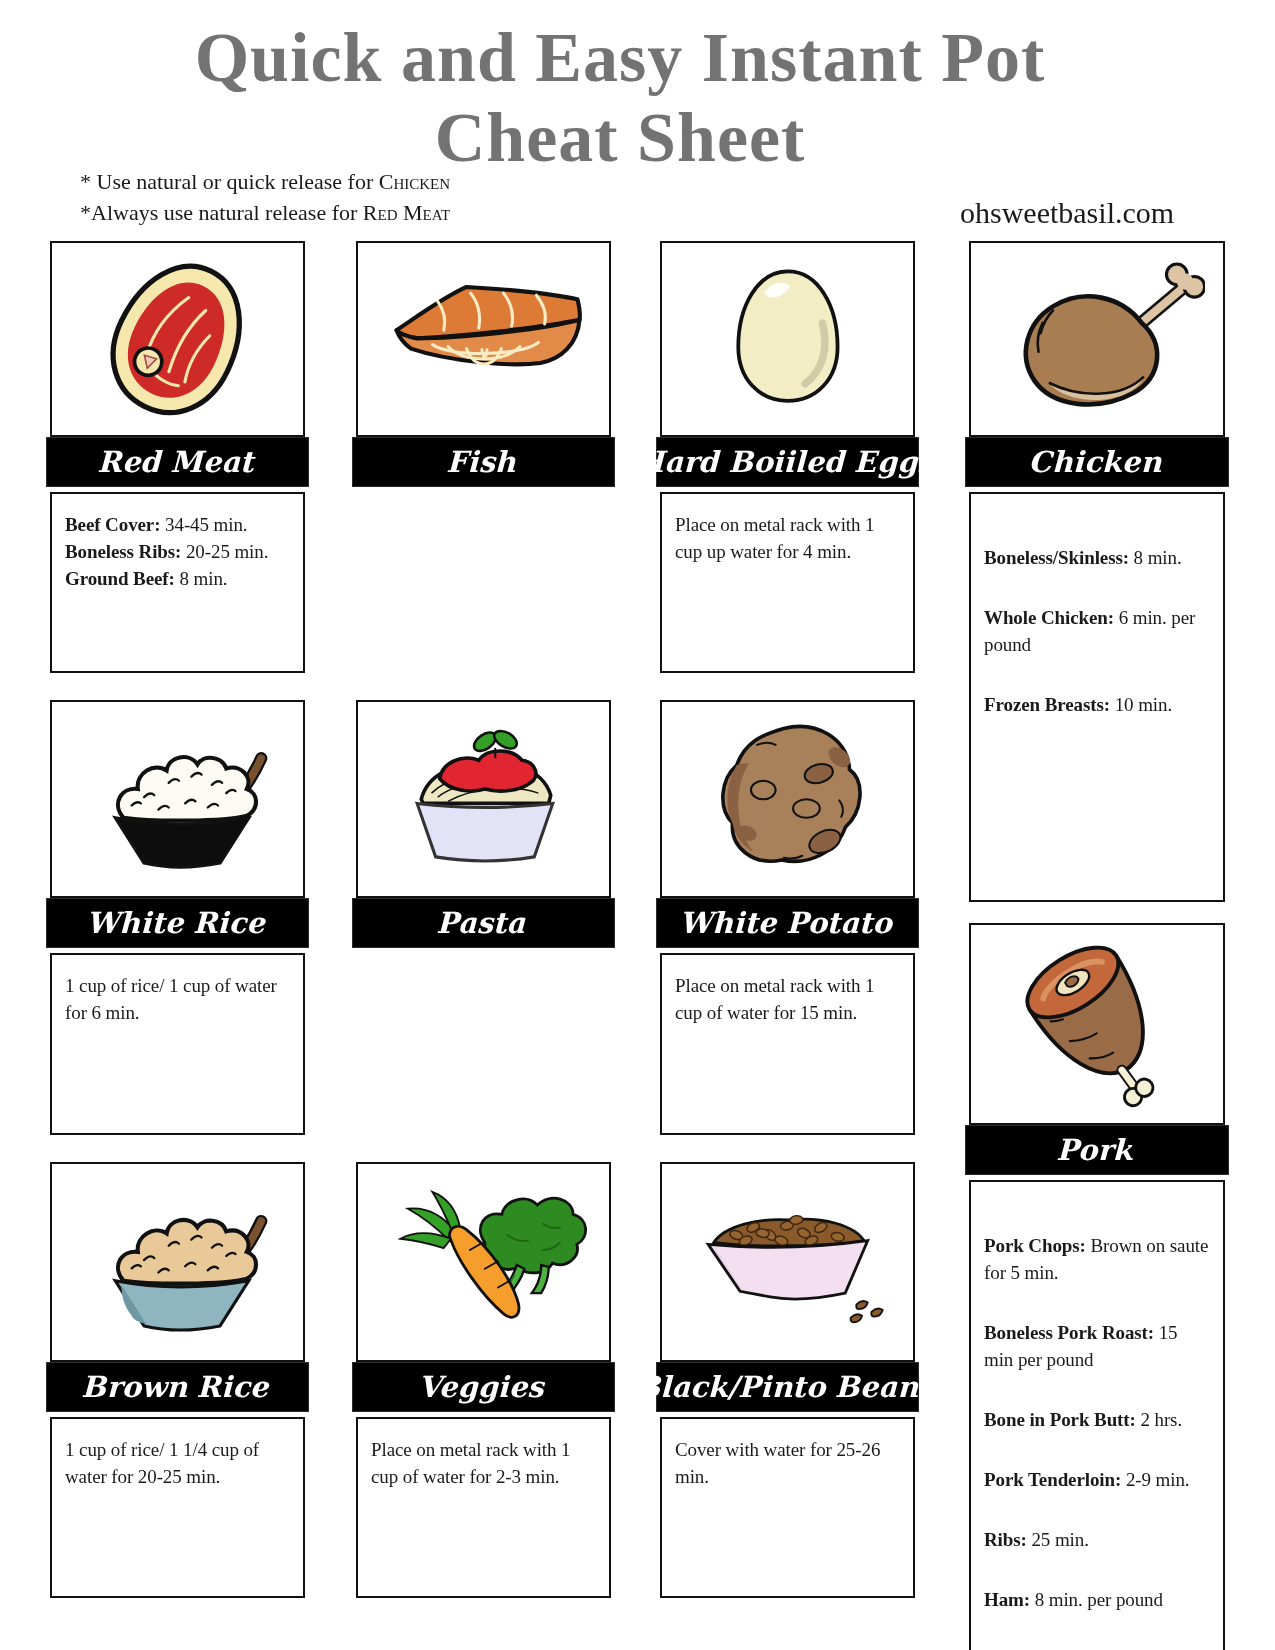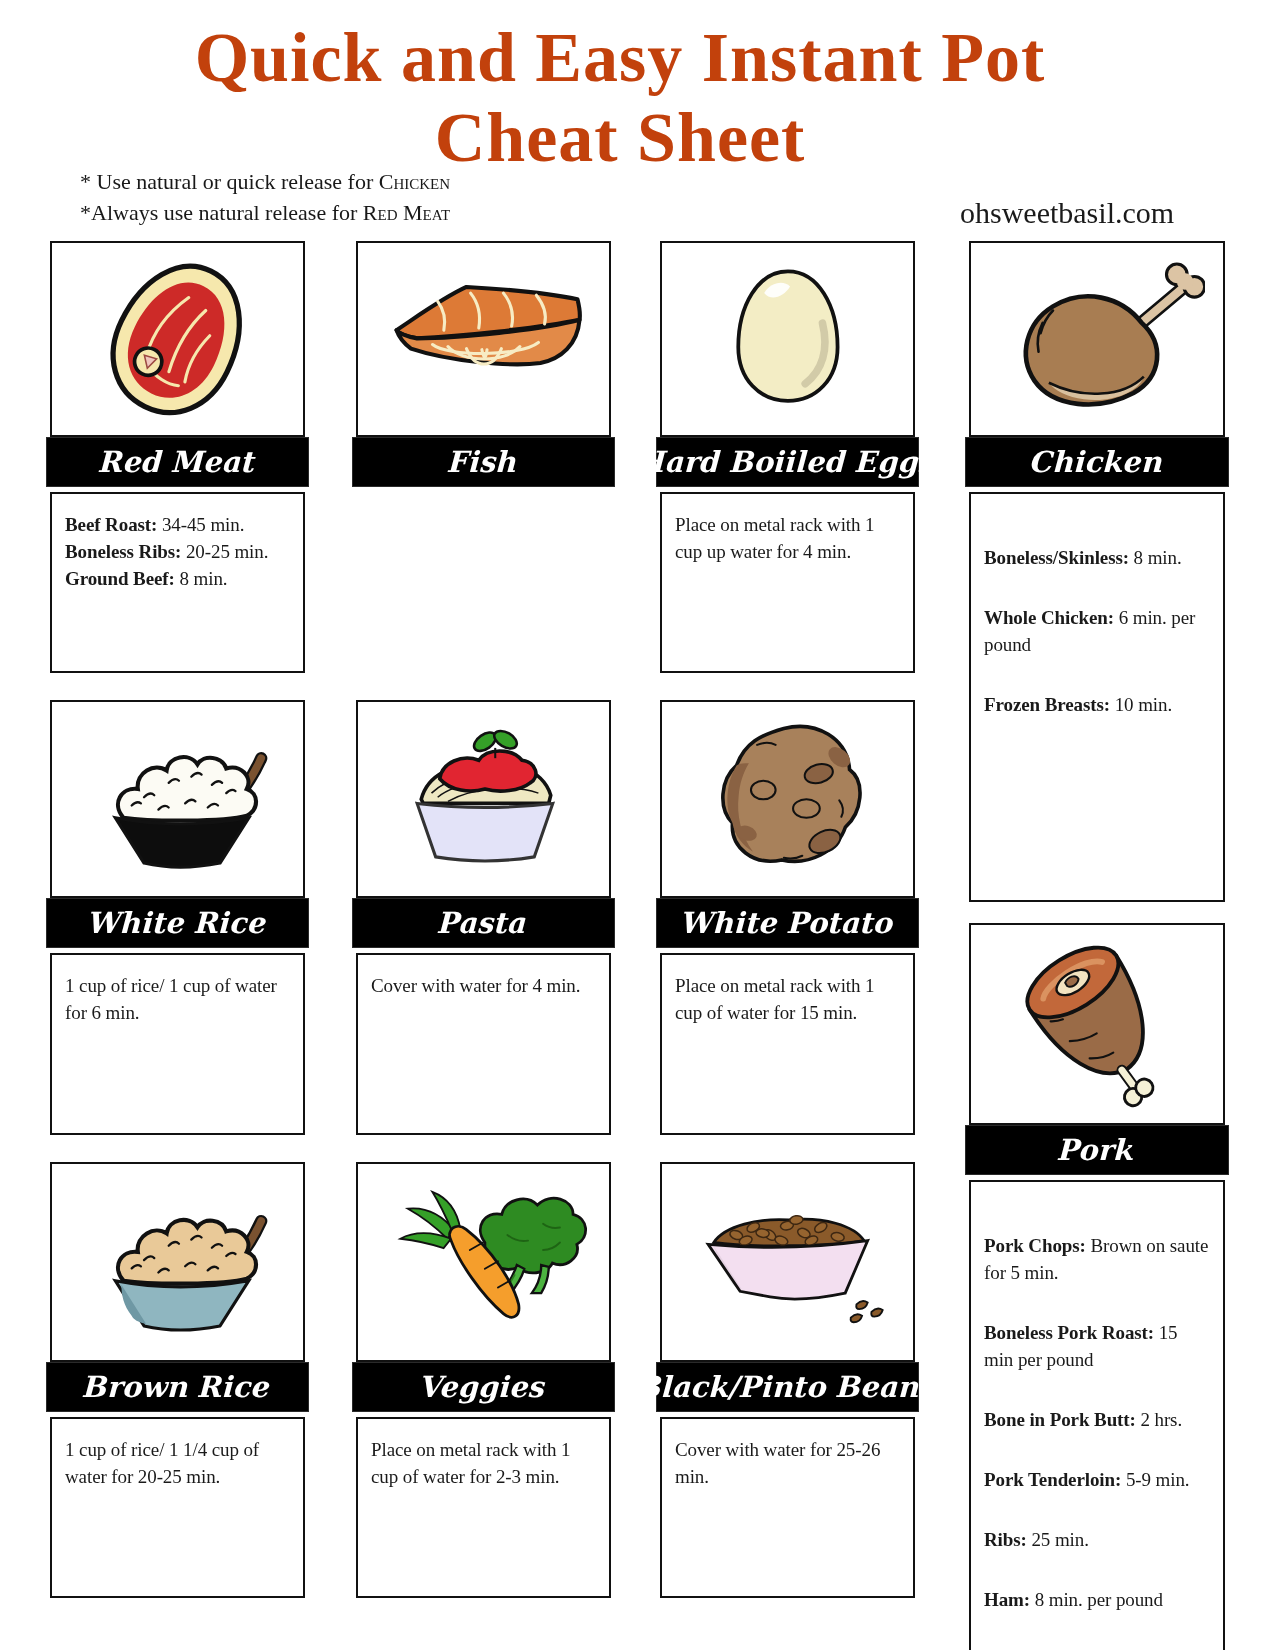--- a/index.html
+++ b/index.html
@@ -2,21 +2,21 @@
 <html><head>
 <meta charset="utf-8">
 <style>
   html,body { margin:0; padding:0; background:#ffffff; }
   .page {
     position:relative; width:1275px; height:1650px; background:#ffffff;
     font-family:"Liberation Serif", serif; color:#1a1a1a; overflow:hidden;
   }
   .title {
     position:absolute; top:18px; left:0; width:1240px; text-align:center;
-    font-weight:bold; font-size:70px; line-height:80px; letter-spacing:1px; color:#c2410c;
+    font-weight:bold; font-size:70px; line-height:80px; letter-spacing:1px; color:#737373;
   }
   .notes { position:absolute; left:44px; top:166px; font-size:22px; line-height:31px; color:#191919;margin-left:36px; }
   .note { white-space:nowrap; }
   .sc { font-variant:small-caps; }
   .website { position:absolute; top:196px; left:960px; width:205px; text-align:right; font-size:30px; }
 
   .card { position:absolute; }
   .img-box {
     box-sizing:border-box; border:2.5px solid #111; background:#fff;
     display:flex; align-items:center; justify-content:center; width:100%;
@@ -69,21 +69,21 @@
               </g>
               <circle cx="84" cy="114" r="13" fill="#f6e8ad" stroke="#111" stroke-width="3.5"></circle>
               <path d="M78 110 L90 108 L86 120 Z" fill="#f0c6bd" stroke="#9c4a42" stroke-width="1.5"></path>
             </g>
           </svg>
         </div>
     <div class="banner">
       <span class="banner-text">Red Meat</span>
     </div>
     <div class="text-box" style="height: 181px;">
-          <p class="entry"><b>Beef Roast:</b><span> 34-45 min.</span></p>
+          <p class="entry"><b>Beef Cover:</b><span> 34-45 min.</span></p>
           <p class="entry"><b>Boneless Ribs:</b><span> 20-25 min.</span></p>
           <p class="entry"><b>Ground Beef:</b><span> 8 min.</span></p>
         </div>
   </div>
       <div class="card" style="left: 356px; top: 241px; width: 255px;">
     <div class="img-box" style="height: 196px;">
           <svg viewBox="0 0 210 150">
             <path d="M20 66 C44 50 66 34 88 24 C124 26 168 30 196 36 C198 44 199 50 198 56 C160 64 80 72 40 74 C30 72 22 70 20 66 Z" fill="#dd7a36" stroke="#111" stroke-width="4" stroke-linejoin="round"></path>
             <path d="M20 66 C22 72 26 78 34 84 C70 96 130 102 160 98 C180 94 196 80 198 56 C160 66 80 74 40 74 C30 72 23 70 20 66 Z" fill="#e28a48" stroke="#111" stroke-width="4" stroke-linejoin="round"></path>
             <g fill="none" stroke="#f7ecc4" stroke-width="3" stroke-linecap="round">
@@ -180,23 +180,20 @@
             <path d="M62 60 C64 44 84 36 100 42 C108 30 132 30 142 42 C156 44 160 58 150 64 C140 72 120 74 106 70 C92 74 72 72 62 60 Z" fill="#e12531" stroke="#111" stroke-width="3.5"></path>
             <ellipse cx="106" cy="24" rx="12" ry="7" transform="rotate(-35 106 24)" fill="#35a028" stroke="#111" stroke-width="2.5"></ellipse>
             <ellipse cx="126" cy="22" rx="12" ry="7" transform="rotate(30 126 22)" fill="#35a028" stroke="#111" stroke-width="2.5"></ellipse>
             <path d="M116 30 L116 40" stroke="#111" stroke-width="2"></path>
             <path d="M40 84 Q106 92 172 84 L154 136 Q106 144 58 136 Z" fill="#e3e3f8" stroke="#333" stroke-width="3"></path>
           </svg>
         </div>
     <div class="banner">
       <span class="banner-text">Pasta</span>
     </div>
-    <div class="text-box" style="height: 182px;">
-          <p class="entry"><span>Cover with water for 4 min.</span></p>
-        </div>
   </div>
       <div class="card" style="left: 660px; top: 700px; width: 255px;">
     <div class="img-box" style="height: 198px;">
           <svg viewBox="0 0 200 170">
             <path d="M96 16 C128 8 158 26 160 56 C176 68 172 98 156 112 C148 136 120 150 94 144 C66 150 44 132 46 108 C32 94 34 66 50 52 C58 30 74 22 96 16 Z" fill="#a8815b" stroke="#111" stroke-width="3.5"></path>
             <path d="M50 52 C40 68 38 92 46 108 C48 120 56 130 66 136 C54 120 50 100 52 82 C53 70 56 60 62 50 C58 50 53 50 50 52 Z" fill="#8a6243"></path>
             <ellipse cx="150" cy="44" rx="12" ry="8" transform="rotate(40 150 44)" fill="#8a6243"></ellipse>
             <ellipse cx="130" cy="60" rx="14" ry="9" transform="rotate(-15 130 60)" fill="#8a6243" stroke="#111" stroke-width="2"></ellipse>
             <ellipse cx="60" cy="118" rx="10" ry="7" transform="rotate(20 60 118)" fill="#8a6243"></ellipse>
             <ellipse cx="136" cy="126" rx="16" ry="10" transform="rotate(-25 136 126)" fill="#8a6243" stroke="#111" stroke-width="2"></ellipse>
@@ -237,21 +234,21 @@
             </g>
           </svg>
         </div>
     <div class="banner">
       <span class="banner-text">Pork</span>
     </div>
     <div class="text-box" style="height: 532px;">
           <p class="entry spaced"><b>Pork Chops:</b><span> Brown on saute for 5 min.</span></p>
           <p class="entry spaced"><b>Boneless Pork Roast:</b><span> 15 min per pound</span></p>
           <p class="entry spaced"><b>Bone in Pork Butt:</b><span> 2 hrs.</span></p>
-          <p class="entry spaced"><b>Pork Tenderloin:</b><span> 5-9 min.</span></p>
+          <p class="entry spaced"><b>Pork Tenderloin:</b><span> 2-9 min.</span></p>
           <p class="entry spaced"><b>Ribs:</b><span> 25 min.</span></p>
           <p class="entry spaced"><b>Ham:</b><span> 8 min. per pound</span></p>
         </div>
   </div>
       <div class="card" style="left: 50px; top: 1162px; width: 255px;">
     <div class="img-box" style="height: 200px;">
           <svg viewBox="0 0 210 160">
             <path d="M150 92 C166 76 178 58 186 40" fill="none" stroke="#111" stroke-width="12" stroke-linecap="round"></path>
             <path d="M150 92 C166 76 178 58 186 40" fill="none" stroke="#7a5230" stroke-width="7.5" stroke-linecap="round"></path>
             <path d="M52 98 C40 84 50 68 66 70 C64 54 82 44 94 52 C96 38 116 34 124 46 C130 36 148 38 152 50 C166 46 178 58 172 70 C184 74 184 90 172 96 C150 102 80 102 52 98 Z" fill="#e9c998" stroke="#111" stroke-width="4"></path>

